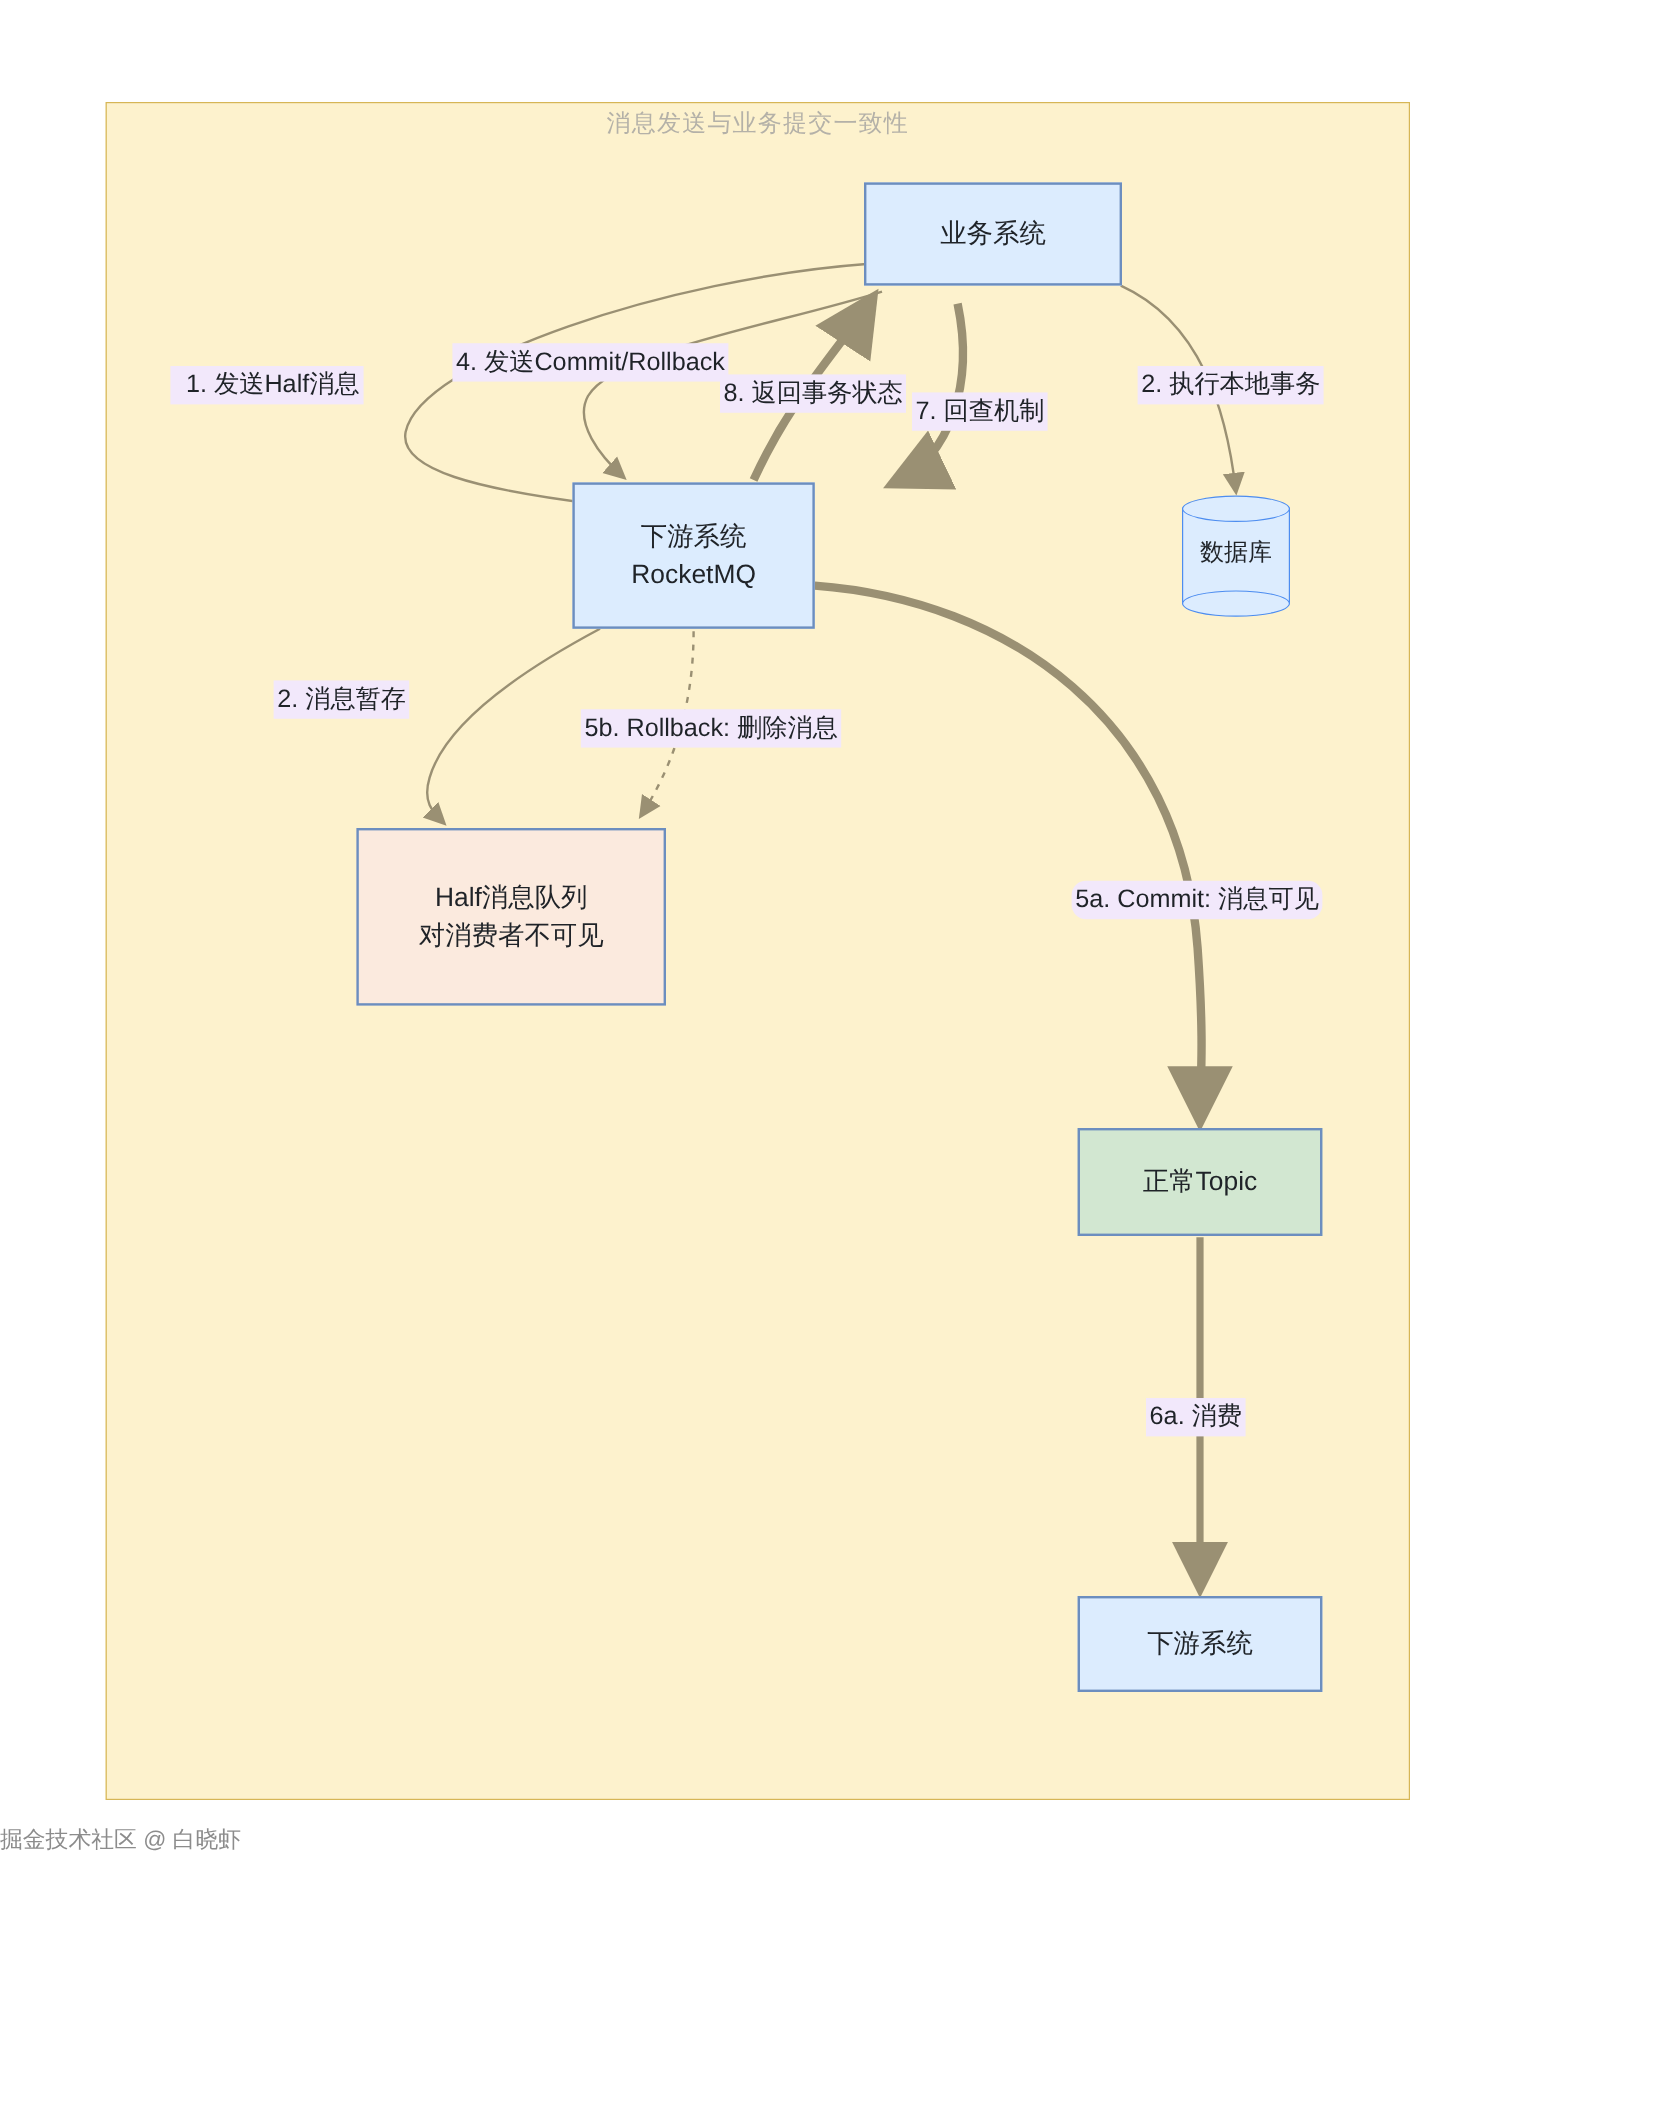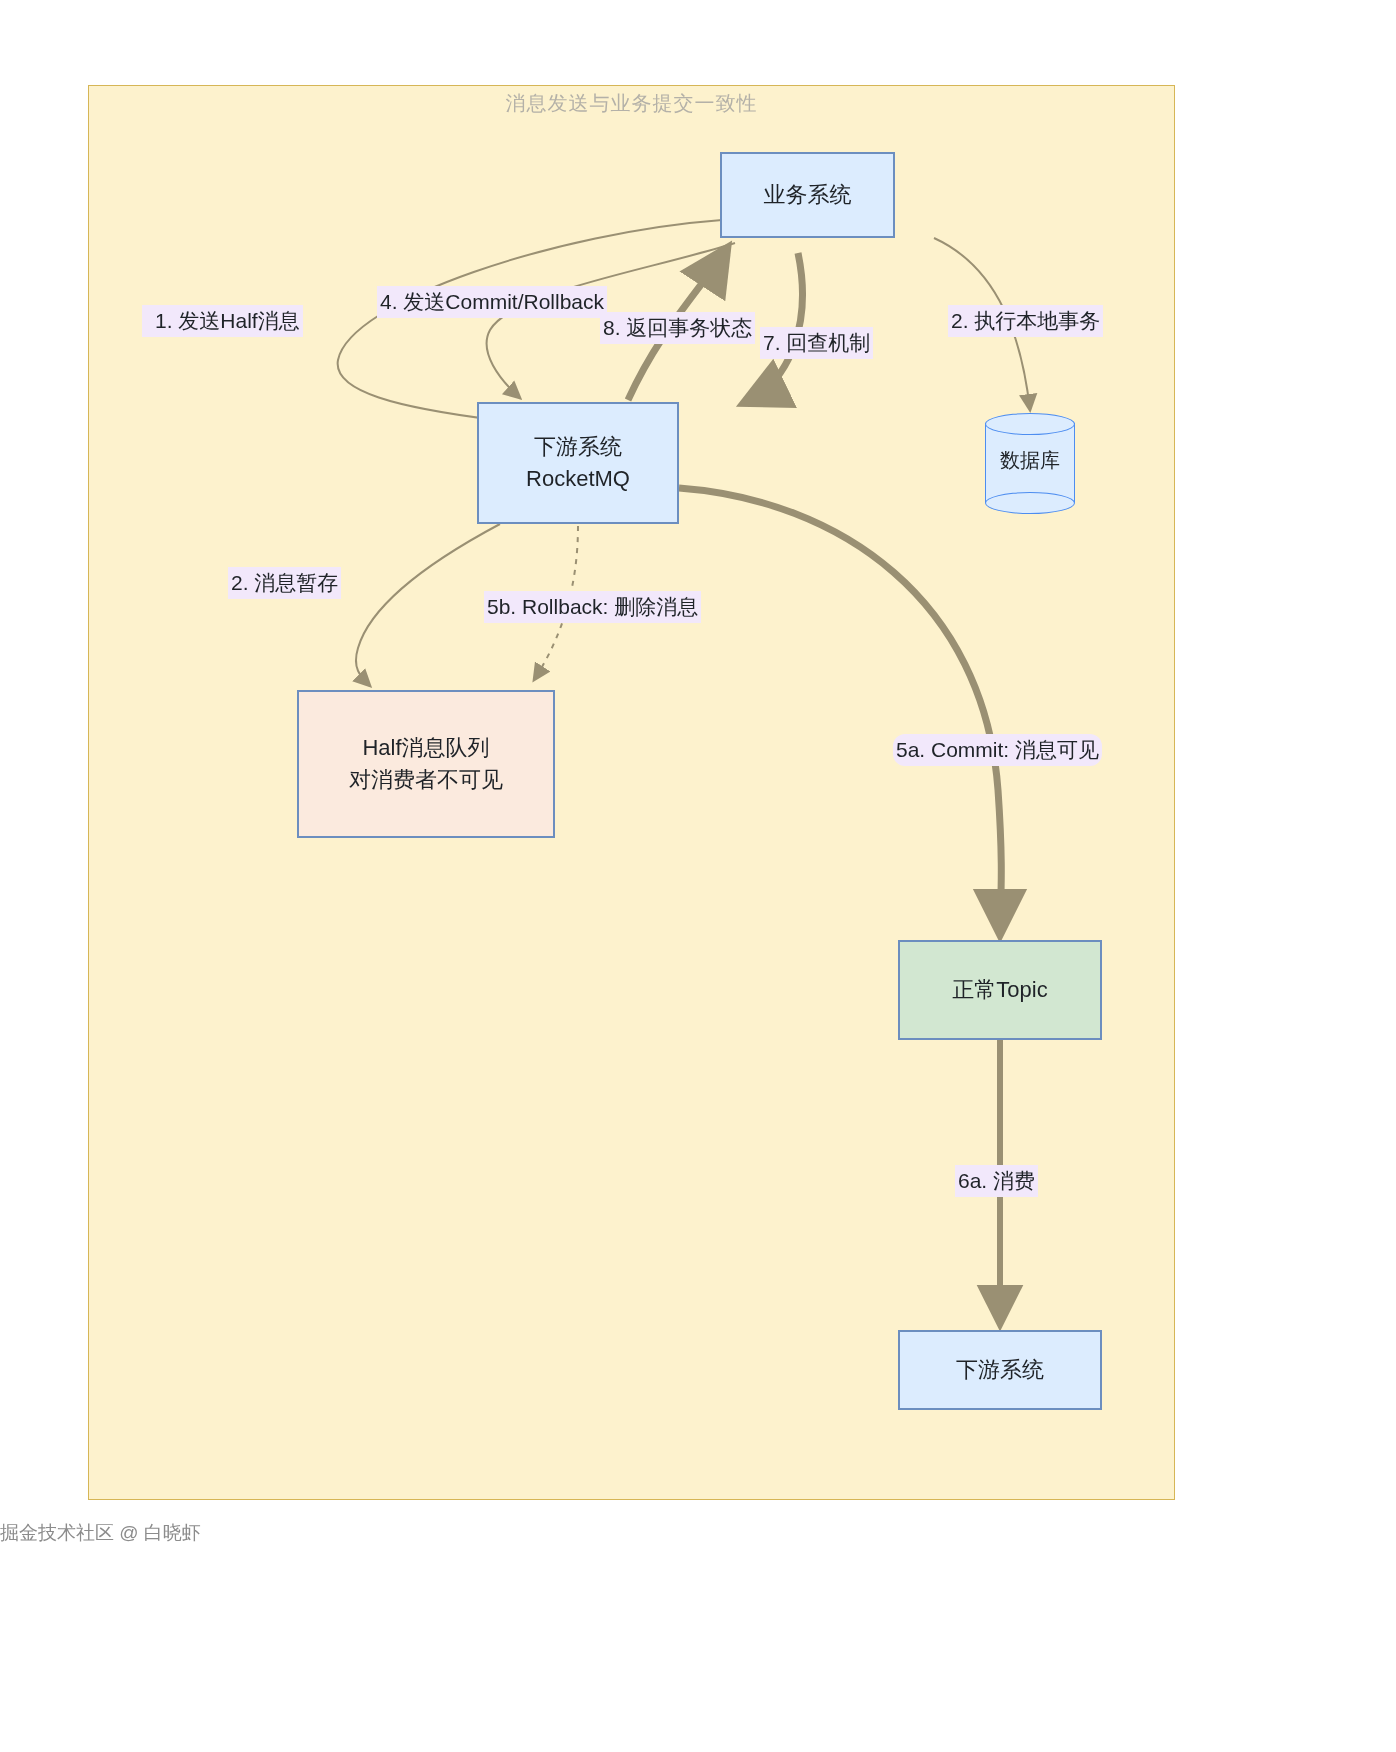--- a/index.html
+++ b/index.html
@@ -34,24 +34,24 @@
     display:flex;flex-direction:column;
     align-items:center;justify-content:center;
     font-size:22px;color:#1f2328;
     line-height:32px;
     text-align:center;
   }
   .node.blue{background:#dcecfe;border:2px solid #6c8ebf;}
   .node.peach{background:#fbeade;border:2px solid #6c8ebf;}
   .node.green{background:#d2e7d1;border:2px solid #6c8ebf;}
 
-  #n-business{left:720px;top:152px;width:175px;height:86px;}
+  #n-business{left:720px;top:152px;width:215px;height:86px;}
   #n-mq{left:477px;top:402px;width:202px;height:122px;}
   #n-half{left:297px;top:690px;width:258px;height:148px;}
-  #n-topic{left:898px;top:940px;width:204px;height:100px;}
+  #n-topic{left:898px;top:940px;width:204px;height:90px;}
   #n-down{left:898px;top:1330px;width:204px;height:80px;}
 
   .cyl{
     position:absolute;left:985px;top:413px;width:90px;height:112px;
   }
   .cyl .body{
     position:absolute;left:0;top:10px;width:90px;height:80px;
     background:#dcecfe;border-left:1.6px solid #4d8df0;border-right:1.6px solid #4d8df0;
     box-sizing:border-box;
   }

